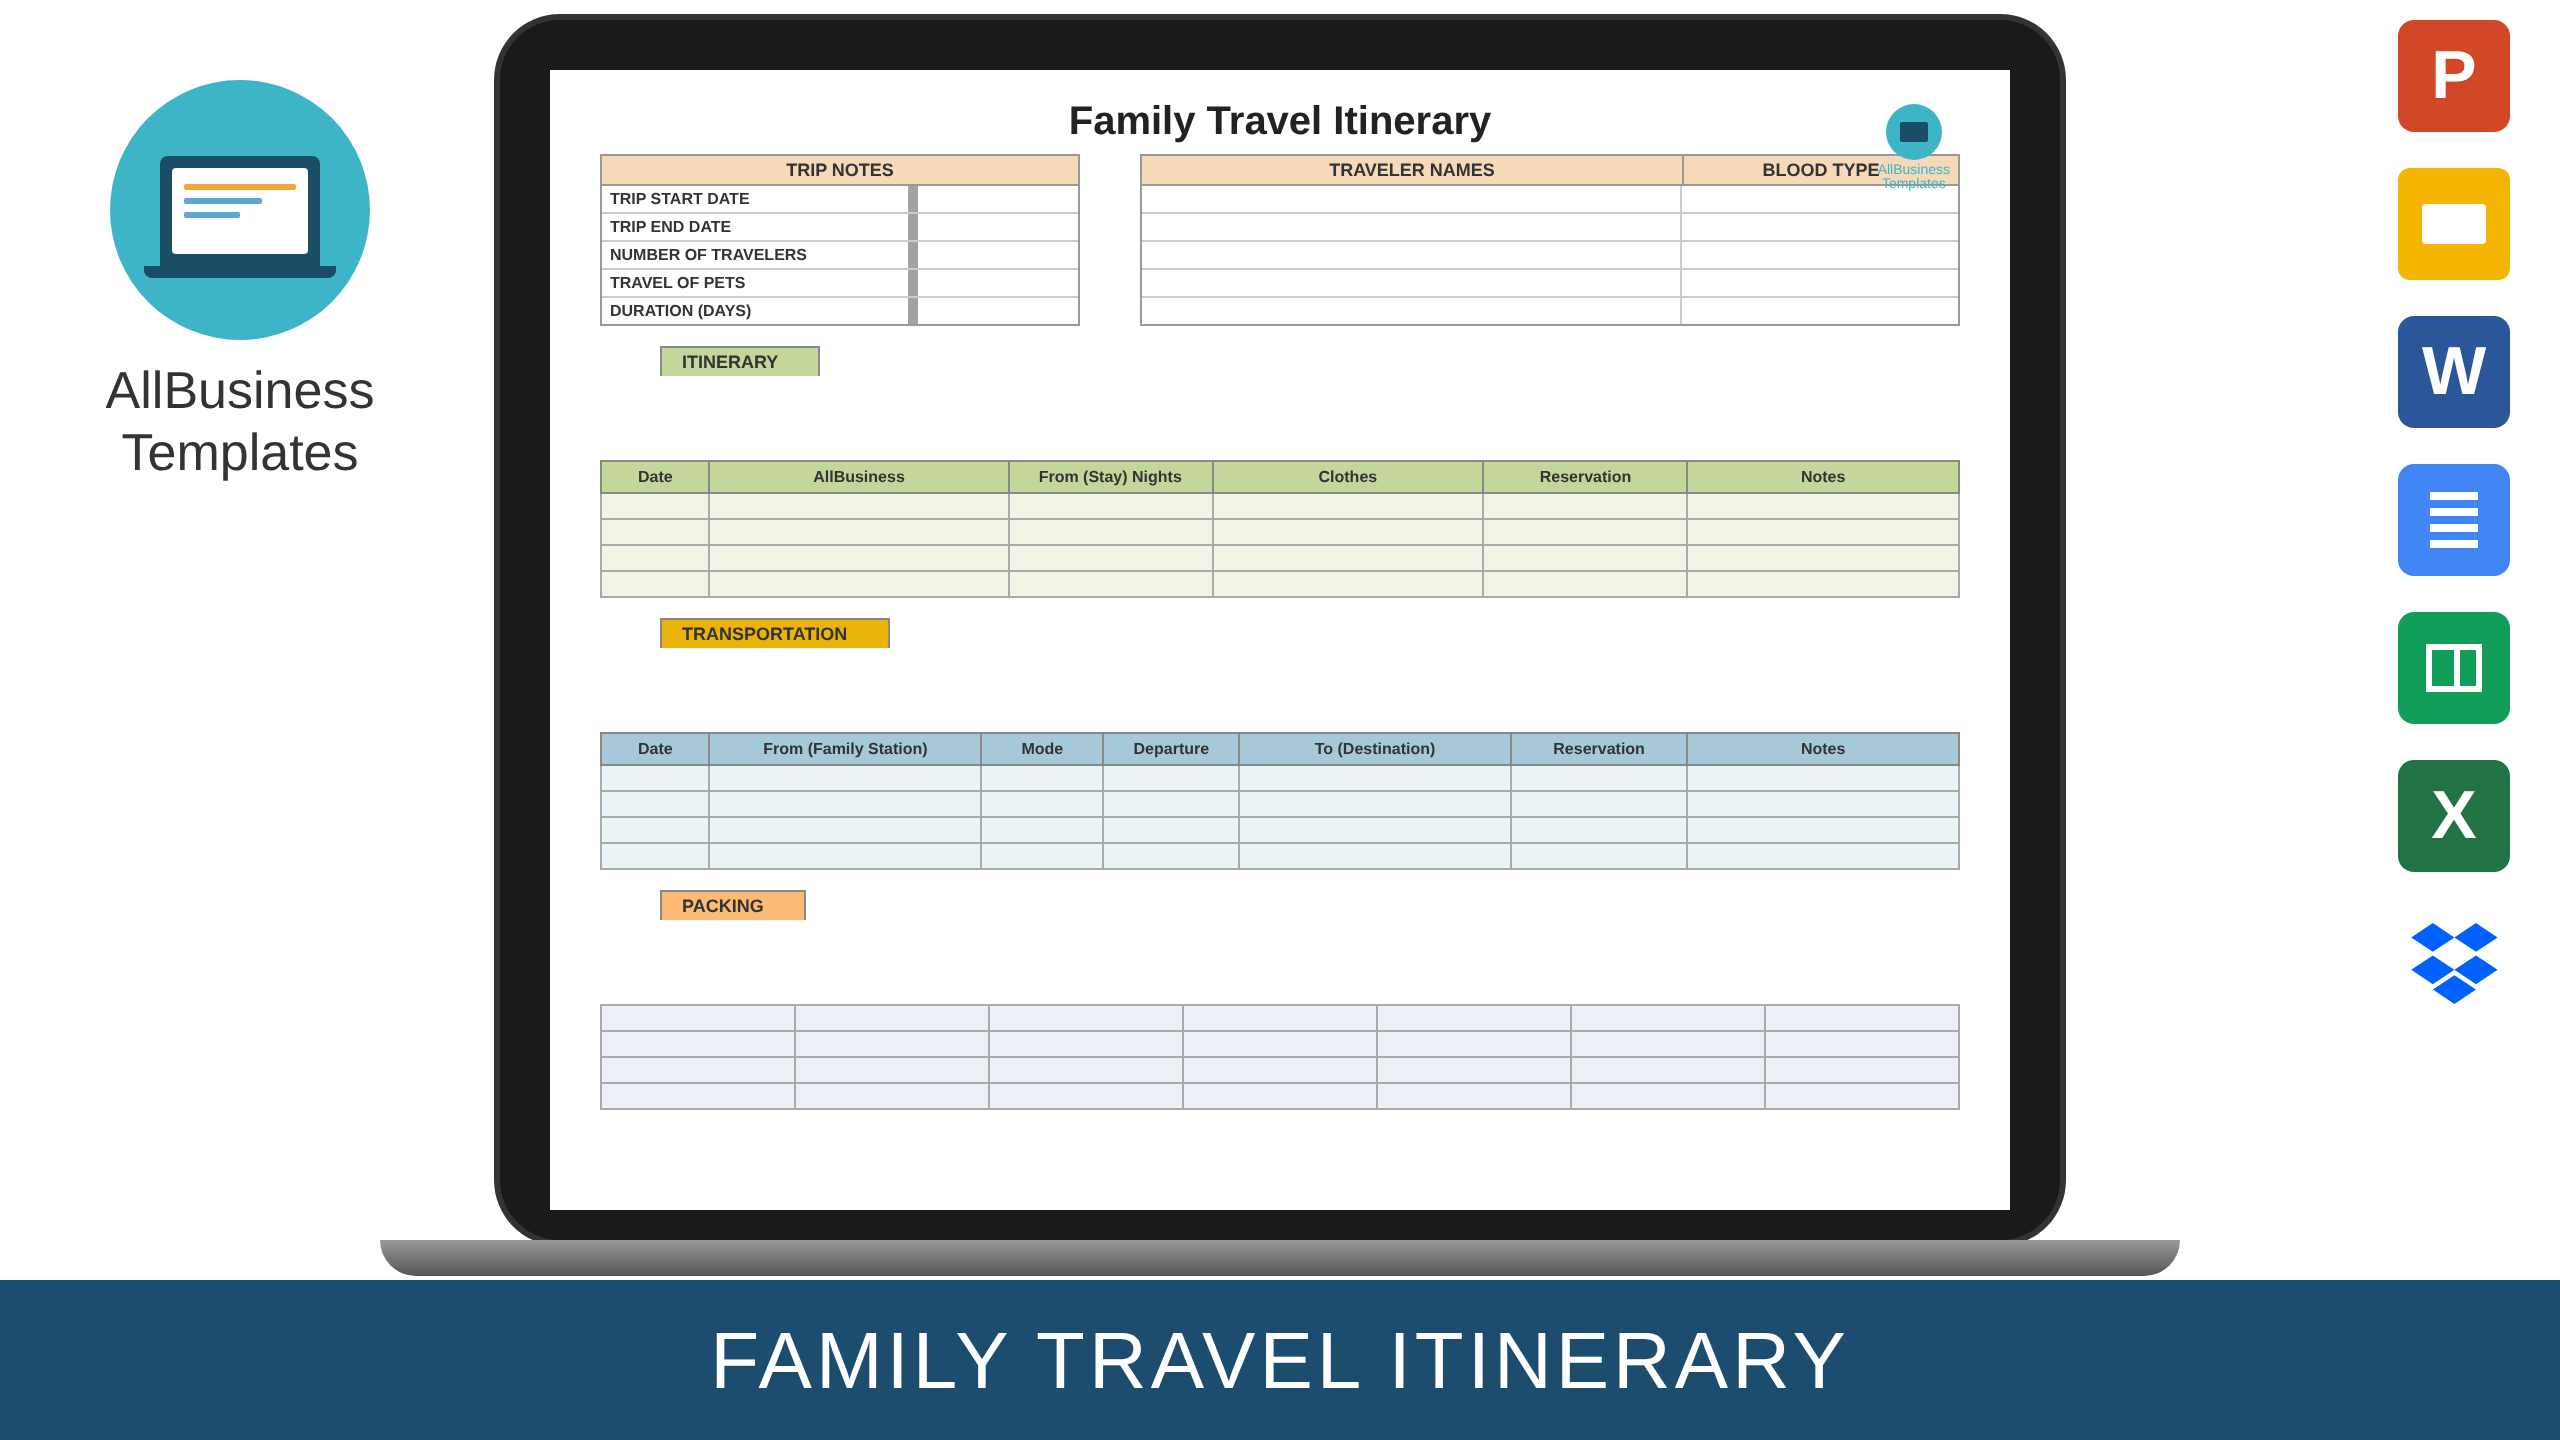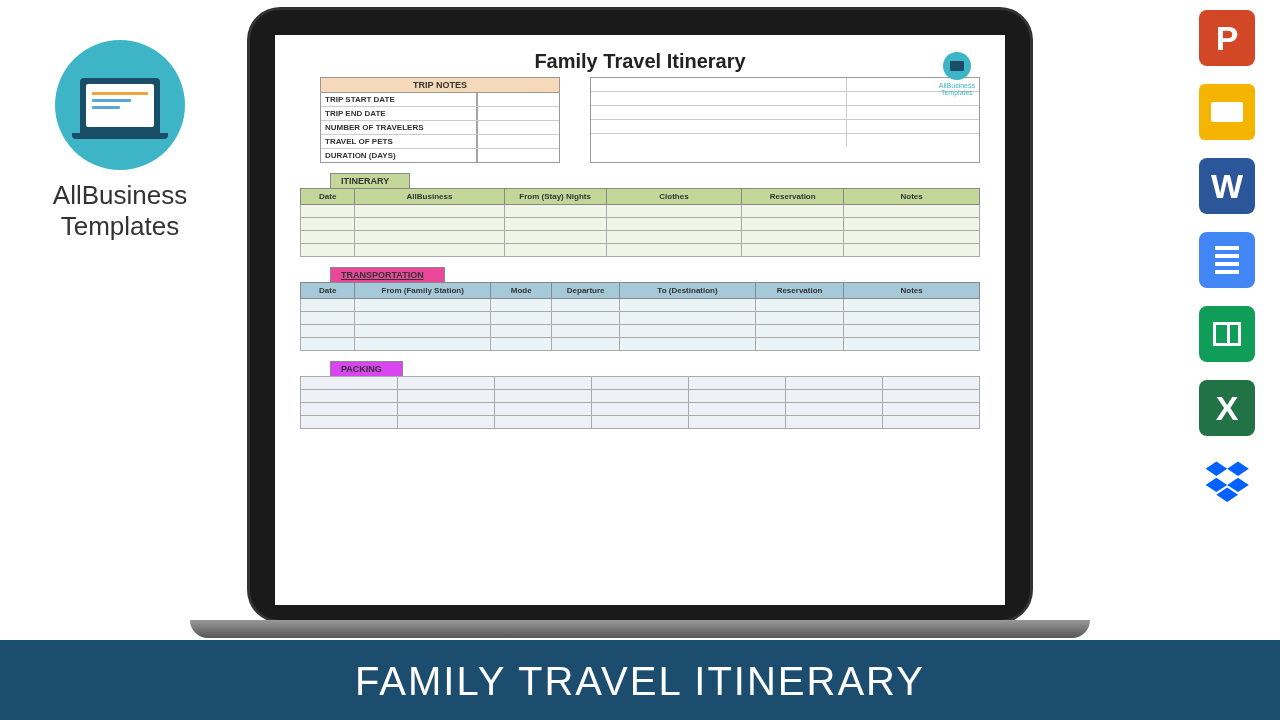--- a/index.html
+++ b/index.html
@@ -21,42 +21,42 @@
   .bezel { background: #1a1a1a; border-radius: 30px; padding: 25px 25px 15px; box-shadow: 0 0 0 3px #333; }
   .doc { background: #fff; width: 100%; height: 570px; padding: 15px 25px; font-size: 9px; color: #333; overflow: hidden; }
   .base { height: 18px; background: linear-gradient(#999, #555); margin: 0 -60px; border-radius: 0 0 30px 30px; }
 
   .doc-title { text-align: center; font-size: 20px; font-weight: bold; color: #222; margin-bottom: 4px; }
   .doc-logo-mini { position: absolute; right: 55px; top: 42px; text-align:center; font-size:7px; color:#3db5c7;}
   .doc-logo-mini .mc{ width:28px; height:28px; background:#3db5c7; border-radius:50%; margin:0 auto 2px; display:flex;align-items:center;justify-content:center;}
   .doc-logo-mini .ml{ width:14px;height:10px;background:#1a4d66;border-radius:1px;}
   .doc-date { font-size: 10px; margin-bottom: 6px; margin-left: 10px; }
 
-  .top-row { display: flex; gap: 30px; margin-bottom: 10px; margin-left: 20px; }
+  .top-row { display: flex; gap: 30px; margin-bottom: 10px; }
   .block { border: 1px solid #999; }
   .trip-notes { width: 240px; }
   .travelers { flex: 1; }
   .hdr { background: #f5d9b8; text-align: center; font-weight: bold; font-size: 9px; padding: 2px; border-bottom: 1px solid #999; }
   .hdr-row { display:flex; }
   .hdr-row .hdr:first-child{ flex:2; border-right:1px solid #999;}
   .hdr-row .hdr:last-child{ flex:1;}
   .row { display:flex; border-bottom:1px solid #ccc; font-size:8px;}
   .row:last-child{border-bottom:none;}
   .cell { padding: 2px 4px; min-height: 13px; }
-  .trip-notes .cell:first-child{ flex:2; border-right:2px solid #a3a3a3; font-weight:bold; font-size:8px;}
+  .trip-notes .cell:first-child{ flex:2; border-right:5px solid #a3a3a3; font-weight:bold; font-size:8px;}
   .trip-notes .cell:last-child{ flex:1;}
   .travelers .cell:first-child{flex:2;border-right:1px solid #ccc;}
   .travelers .cell:last-child{flex:1;}
 
   .section { margin-bottom: 10px; }
   .sec-title { display:inline-block; padding: 2px 20px 2px 10px; font-weight:bold; font-size:9px; border:1px solid #888; border-bottom:none; margin-left:30px;}
   .sec-green .sec-title { background:#c4d79b; }
-  .sec-blue  .sec-title { background:#ec4899;text-decoration:underline; }
-  .sec-purple .sec-title { background:#d946ef; }
-  table { width:100%; border-collapse: collapse; font-size:8px; }
+  .sec-blue  .sec-title { background:#eab308; }
+  .sec-purple .sec-title { background:#fdba74; }
+  table { width:100%; border-collapse: collapse; font-size:8px;margin-top:42px; }
   th { padding:3px; font-weight:bold; border:1px solid #888; }
   td { border:1px solid #aaa; height:13px; }
   .sec-green th { background:#c4d79b; }
   .sec-blue th  { background:#a6c9d9; }
   .sec-purple th{ background:#b8c0dd; }
   .sec-green td { background:#f0f5e6; }
   .sec-blue td  { background:#eaf3f6; }
   .sec-purple td{ background:#eef0f7; }
 
   
@@ -123,20 +123,24 @@
           <div class="row">
               <div class="cell">TRAVEL OF PETS</div>
               <div class="cell"></div>
             </div>
           <div class="row">
               <div class="cell">DURATION (DAYS)</div>
               <div class="cell"></div>
             </div>
         </div>
         <div class="block travelers">
+          <div class="hdr-row">
+            <div class="hdr">TRAVELER NAMES</div>
+            <div class="hdr">BLOOD TYPE</div>
+          </div>
           <div class="row">
               <div class="cell"></div>
               <div class="cell"></div>
             </div>
           <div class="row">
               <div class="cell"></div>
               <div class="cell"></div>
             </div>
           <div class="row">
               <div class="cell"></div>

